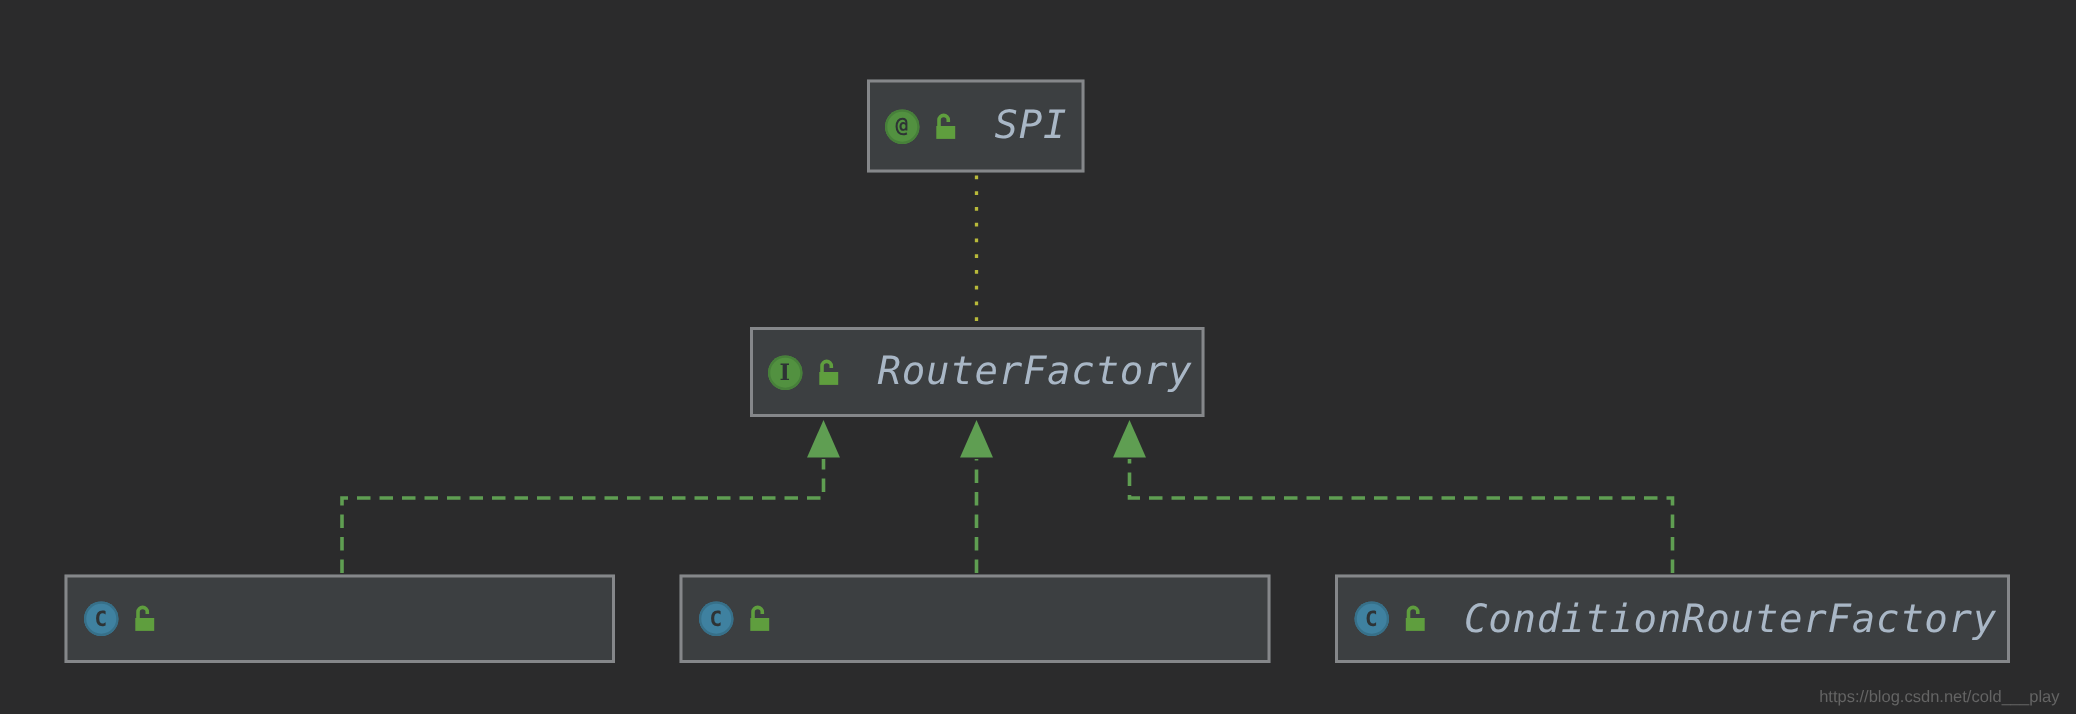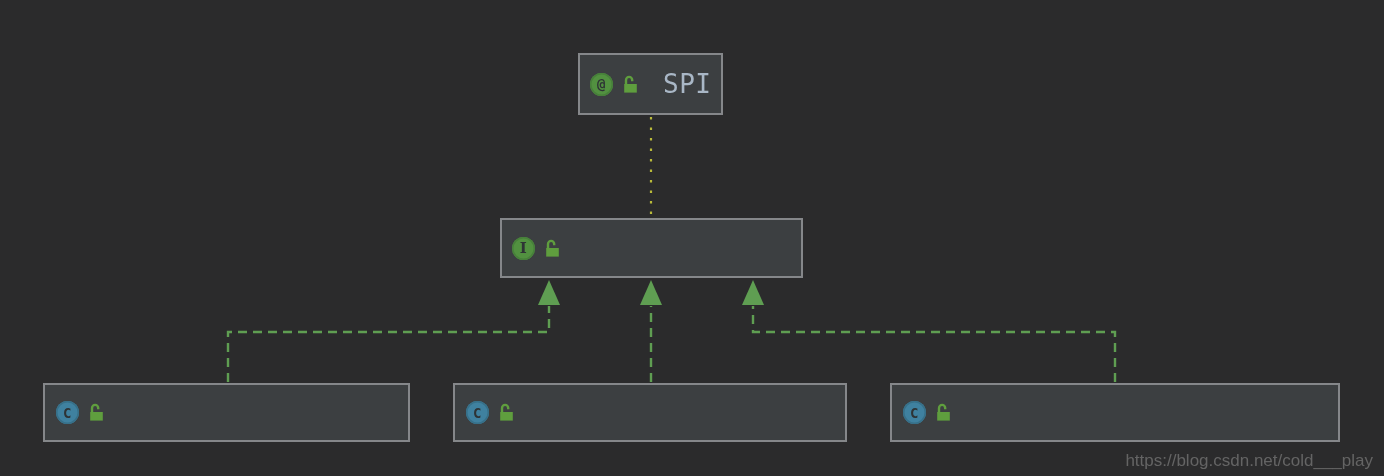--- a/index.html
+++ b/index.html
@@ -46,27 +46,27 @@
     justify-content: center;
     font-size: 14px;
     font-weight: bold;
     color: #2e3335;
     flex: 0 0 auto;
   }
   .badge-green { background: #529140; box-shadow: inset 0 0 0 1.5px #47803a; }
   .badge-blue  { background: #3f81a0; box-shadow: inset 0 0 0 1.5px #377089; }
   .badge-glyph-serif { font-family: "DejaVu Serif", serif; font-size: 15px; }
   .lock { margin-left: 8px; flex: 0 0 auto; }
-  .node-label { margin-left: 25px; }
+  .node-label { margin-left: 25px; font-style: italic; }
   .watermark {
     position: absolute;
     right: 11px;
     bottom: 5px;
     font-family: "Liberation Sans", sans-serif;
-    font-size: 17px;
+    font-size: 11px;
     color: #646464;
   }
 </style>
 </head>
 <body>
 
 <div class="canvas">
 
   <svg class="edges" viewBox="0 0 1384 476" xmlns="http://www.w3.org/2000/svg">
 
@@ -88,20 +88,21 @@
     </svg>
     <span class="node-label">SPI</span>
   </div>
 
   <div class="node node-router">
     <span class="type-badge badge-green badge-glyph-serif">I</span>
     <svg class="lock" width="17" height="19" viewBox="0 0 17 19">
       <path d="M5 9 V5 A3.1 3.1 0 0 1 11.2 5 V6.3" fill="none" stroke="#5f9e3e" stroke-width="2.4"></path>
       <rect x="3.2" y="9" width="12.6" height="8.6" fill="#5f9e3e"></rect>
     </svg>
+    <span class="node-label">RouterFactory</span>
   </div>
 
   <div class="node node-file">
     <span class="type-badge badge-blue">C</span>
     <svg class="lock" width="17" height="19" viewBox="0 0 17 19">
       <path d="M5 9 V5 A3.1 3.1 0 0 1 11.2 5 V6.3" fill="none" stroke="#5f9e3e" stroke-width="2.4"></path>
       <rect x="3.2" y="9" width="12.6" height="8.6" fill="#5f9e3e"></rect>
     </svg>
   </div>
 
@@ -112,17 +113,18 @@
       <rect x="3.2" y="9" width="12.6" height="8.6" fill="#5f9e3e"></rect>
     </svg>
   </div>
 
   <div class="node node-condition">
     <span class="type-badge badge-blue">C</span>
     <svg class="lock" width="17" height="19" viewBox="0 0 17 19">
       <path d="M5 9 V5 A3.1 3.1 0 0 1 11.2 5 V6.3" fill="none" stroke="#5f9e3e" stroke-width="2.4"></path>
       <rect x="3.2" y="9" width="12.6" height="8.6" fill="#5f9e3e"></rect>
     </svg>
+    <span class="node-label">ConditionRouterFactory</span>
   </div>
 
   <div class="watermark">https://blog.csdn.net/cold___play</div>
 
 </div>
 
 </body></html>

